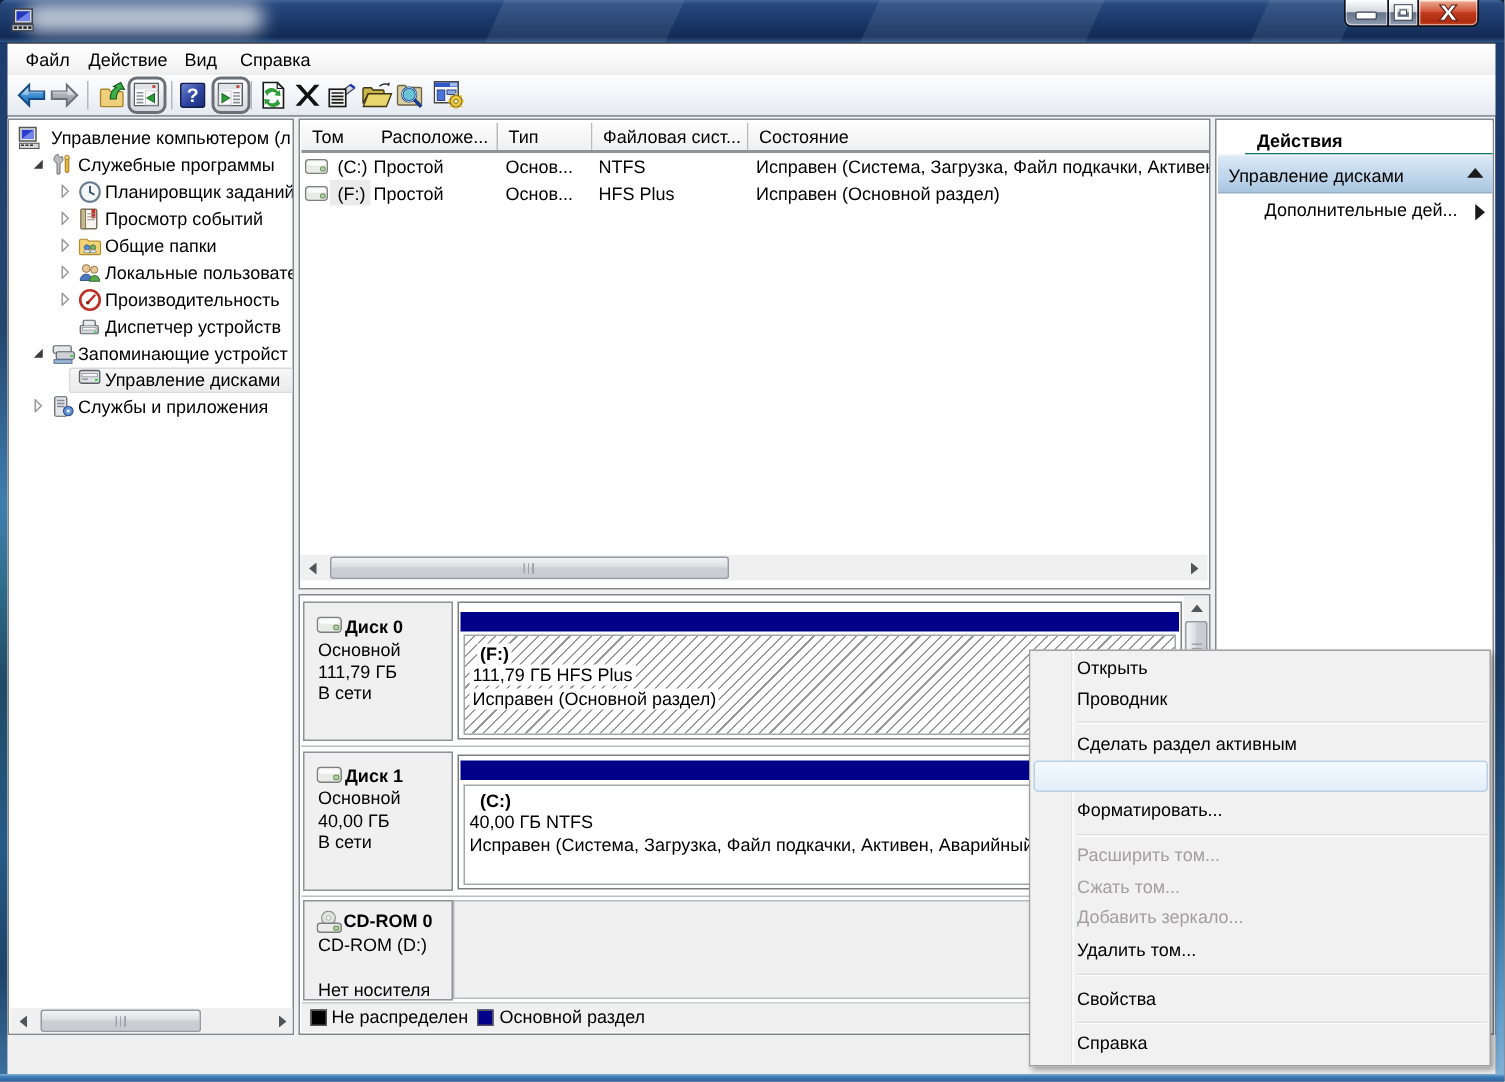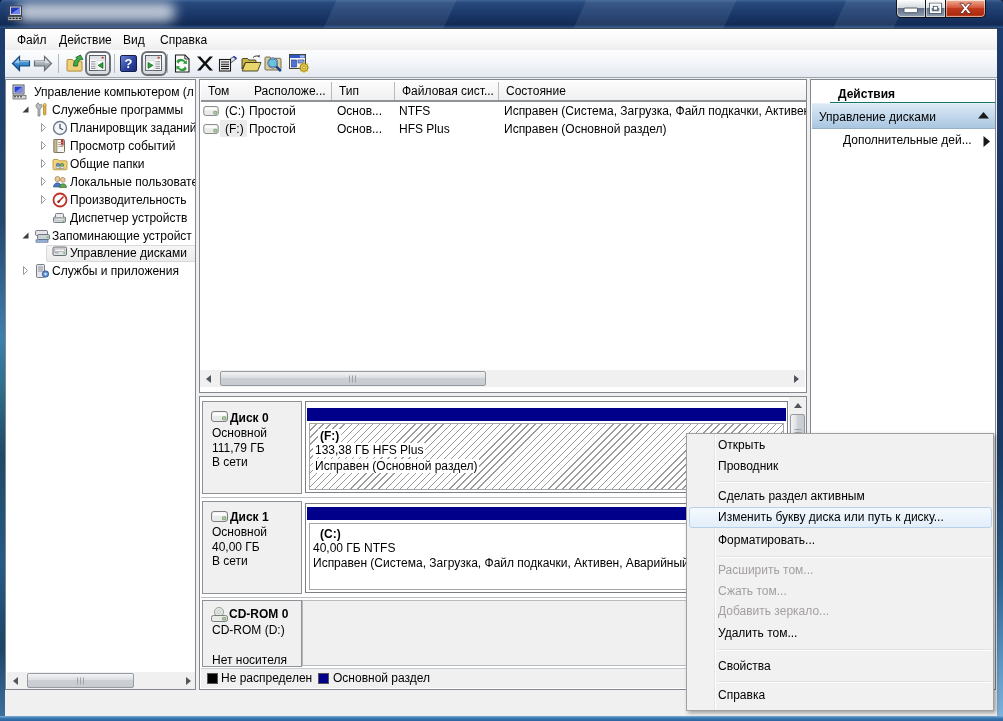--- a/index.html
+++ b/index.html
@@ -413,21 +413,21 @@
     </svg>
     <div style="left:27px;top:9px;font-weight:bold;">Диск 0</div>
     <div style="left:9px;top:24px;">Основной</div>
     <div style="left:9px;top:39px;">111,79 ГБ</div>
     <div style="left:9px;top:53px;">В сети</div>
   </div>
   <div class="part" style="top:4px;height:92px;">
     <div class="pstrip"></div>
     <div class="pbody hatch" style="height:67px;">
       <div style="left:8px;top:5px;font-weight:bold;background:#fff;padding:0 2px;">(F:)</div>
-      <div style="left:3px;top:19px;background:#fff;padding:0 2px;">133,38 ГБ HFS Plus</div>
+      <div style="left:3px;top:19px;background:#fff;padding:0 2px;">111,79 ГБ HFS Plus</div>
       <div style="left:3px;top:35px;background:#fff;padding:0 2px;">Исправен (Основной раздел)</div>
     </div>
   </div>
   <div class="dsep" style="top:100px;"></div>
 
   <div class="dlabel" style="top:104px;height:93px;">
     <svg style="position:absolute;left:8px;top:9px;width:17px;height:11px;" viewBox="0 0 17 11">
       <rect x=".5" y=".5" width="16" height="10" rx="2.5" fill="#e9ebe9" stroke="#7c807c"></rect>
       <rect x="1.8" y="1.6" width="13.4" height="3.2" rx="1.6" fill="#fbfbfb"></rect>
       <rect x="11.5" y="5.8" width="3.4" height="3" rx=".6" fill="#b4d0a8" stroke="#567c46" stroke-width=".6"></rect>
@@ -489,21 +489,20 @@
     </svg>
 </div>
 
 <div class="abs" id="cmenu">
   <div id="cgutter"></div>
   <div class="mhil"></div>
   <div class="mitem" style="top:1px;">Открыть</div>
   <div class="mitem" style="top:22px;">Проводник</div>
   <div class="msep" style="top:47px;"></div>
   <div class="mitem" style="top:52px;">Сделать раздел активным</div>
-  <div class="mitem" style="top:73px;">Изменить букву диска или путь к диску...</div>
   <div class="mitem" style="top:96px;">Форматировать...</div>
   <div class="msep" style="top:122px;"></div>
   <div class="mitem mdis" style="top:126px;">Расширить том...</div>
   <div class="mitem mdis" style="top:147px;">Сжать том...</div>
   <div class="mitem mdis" style="top:167px;">Добавить зеркало...</div>
   <div class="mitem" style="top:189px;">Удалить том...</div>
   <div class="msep" style="top:215px;"></div>
   <div class="mitem" style="top:222px;">Свойства</div>
   <div class="msep" style="top:247px;"></div>
   <div class="mitem" style="top:251px;">Справка</div>

